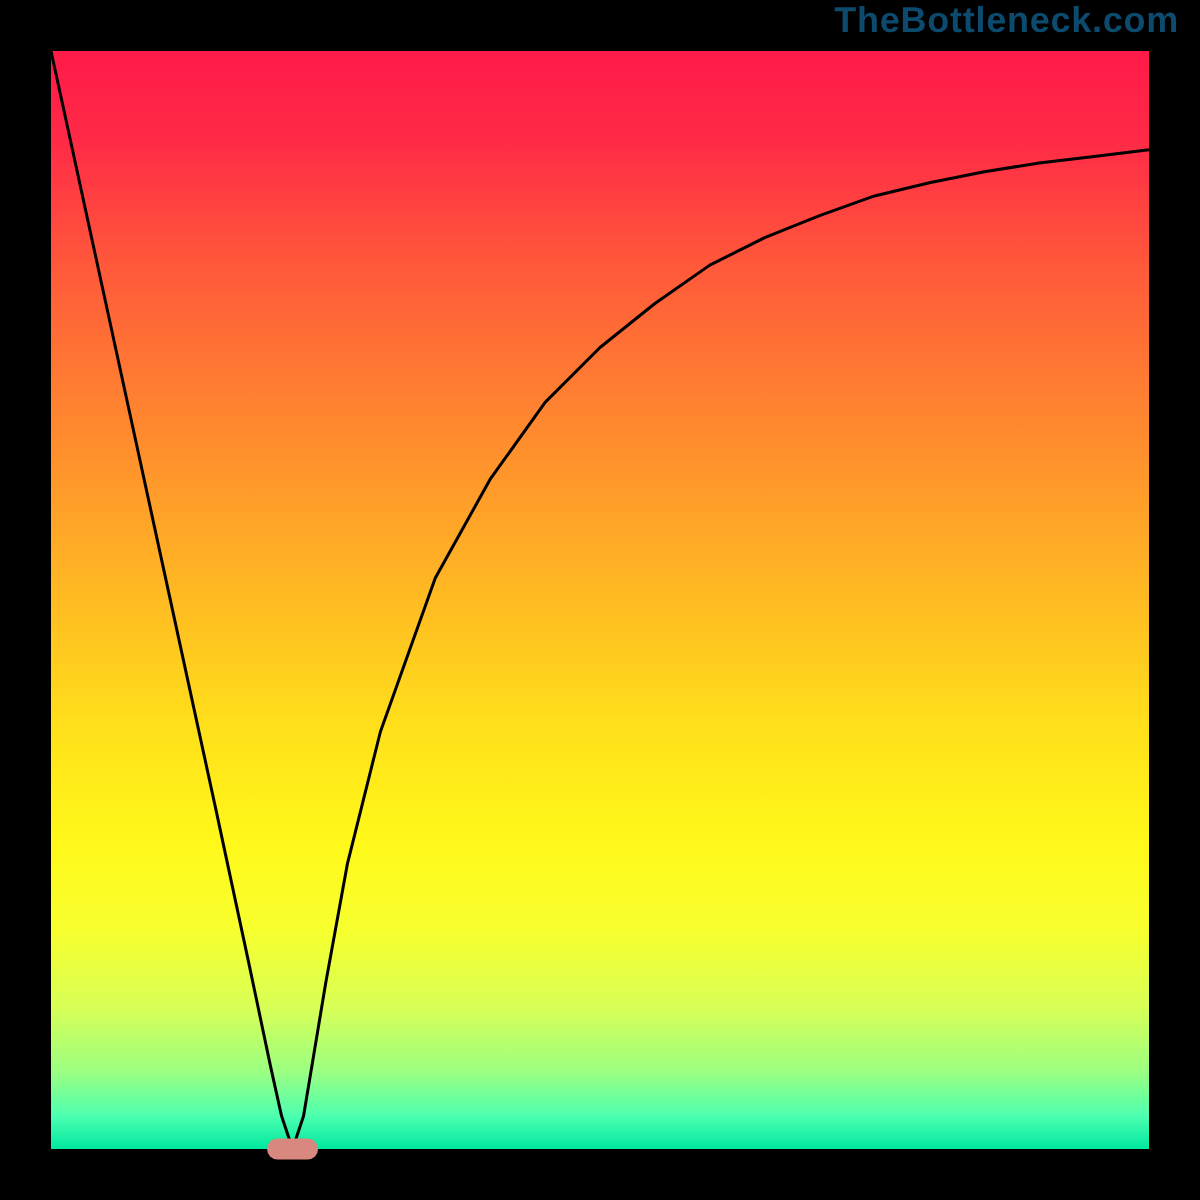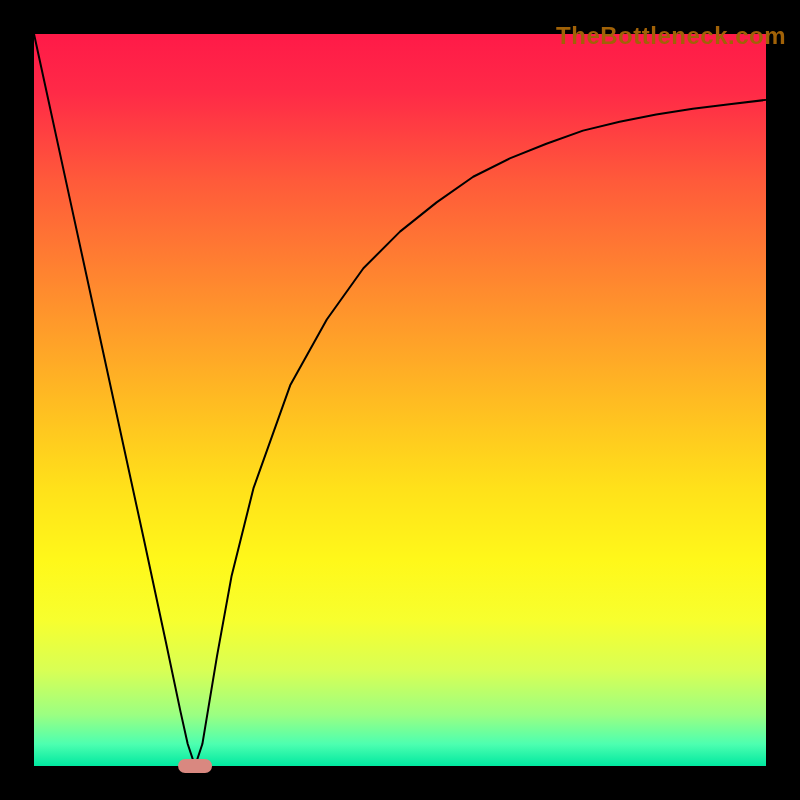--- a/index.html
+++ b/index.html
@@ -11,25 +11,25 @@
     background: #ffffff;
     font-family: Arial, Helvetica, sans-serif;
   }
   .container {
     position: relative;
     width: 800px;
     height: 800px;
   }
   .watermark {
     position: absolute;
-    top: 22px;
+    top: 0;
     right: 14px;
     font-size: 24px;
     font-weight: bold;
-    color: #a16207;
+    color: #0c4a6e;
     letter-spacing: 0.5px;
     z-index: 5;
   }
   svg {
     display: block;
   }
 </style>
 </head>
 <body>
 

